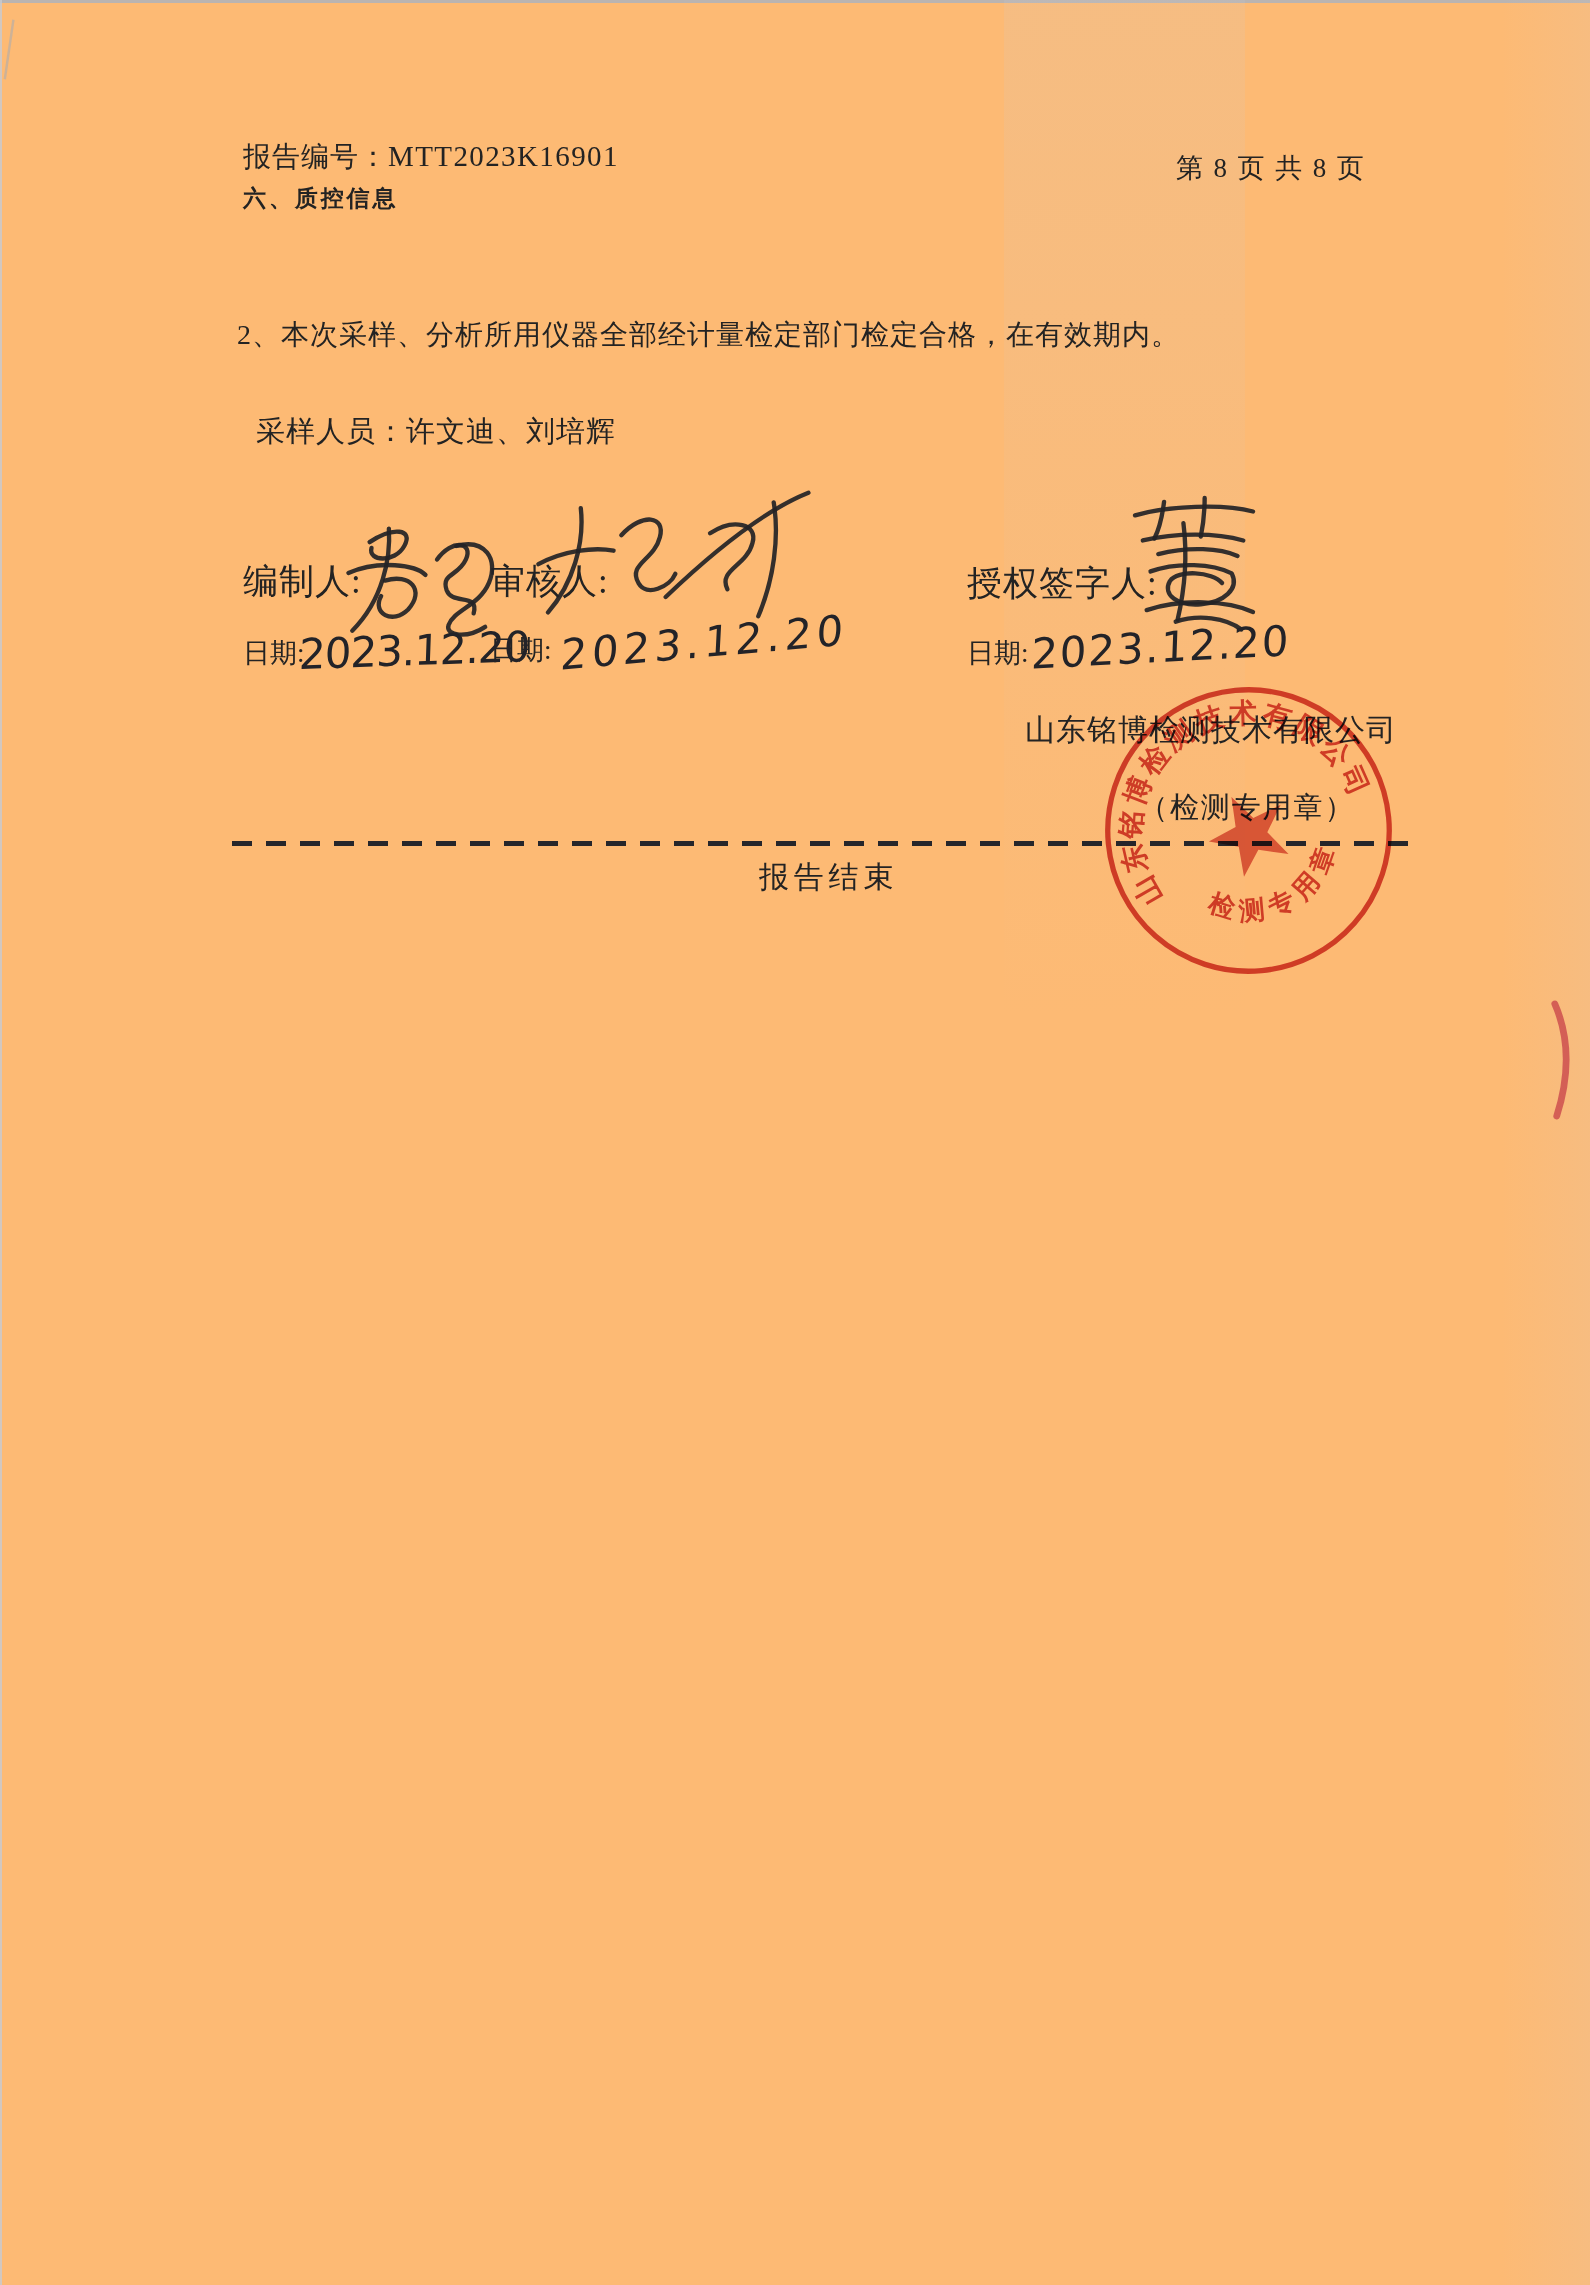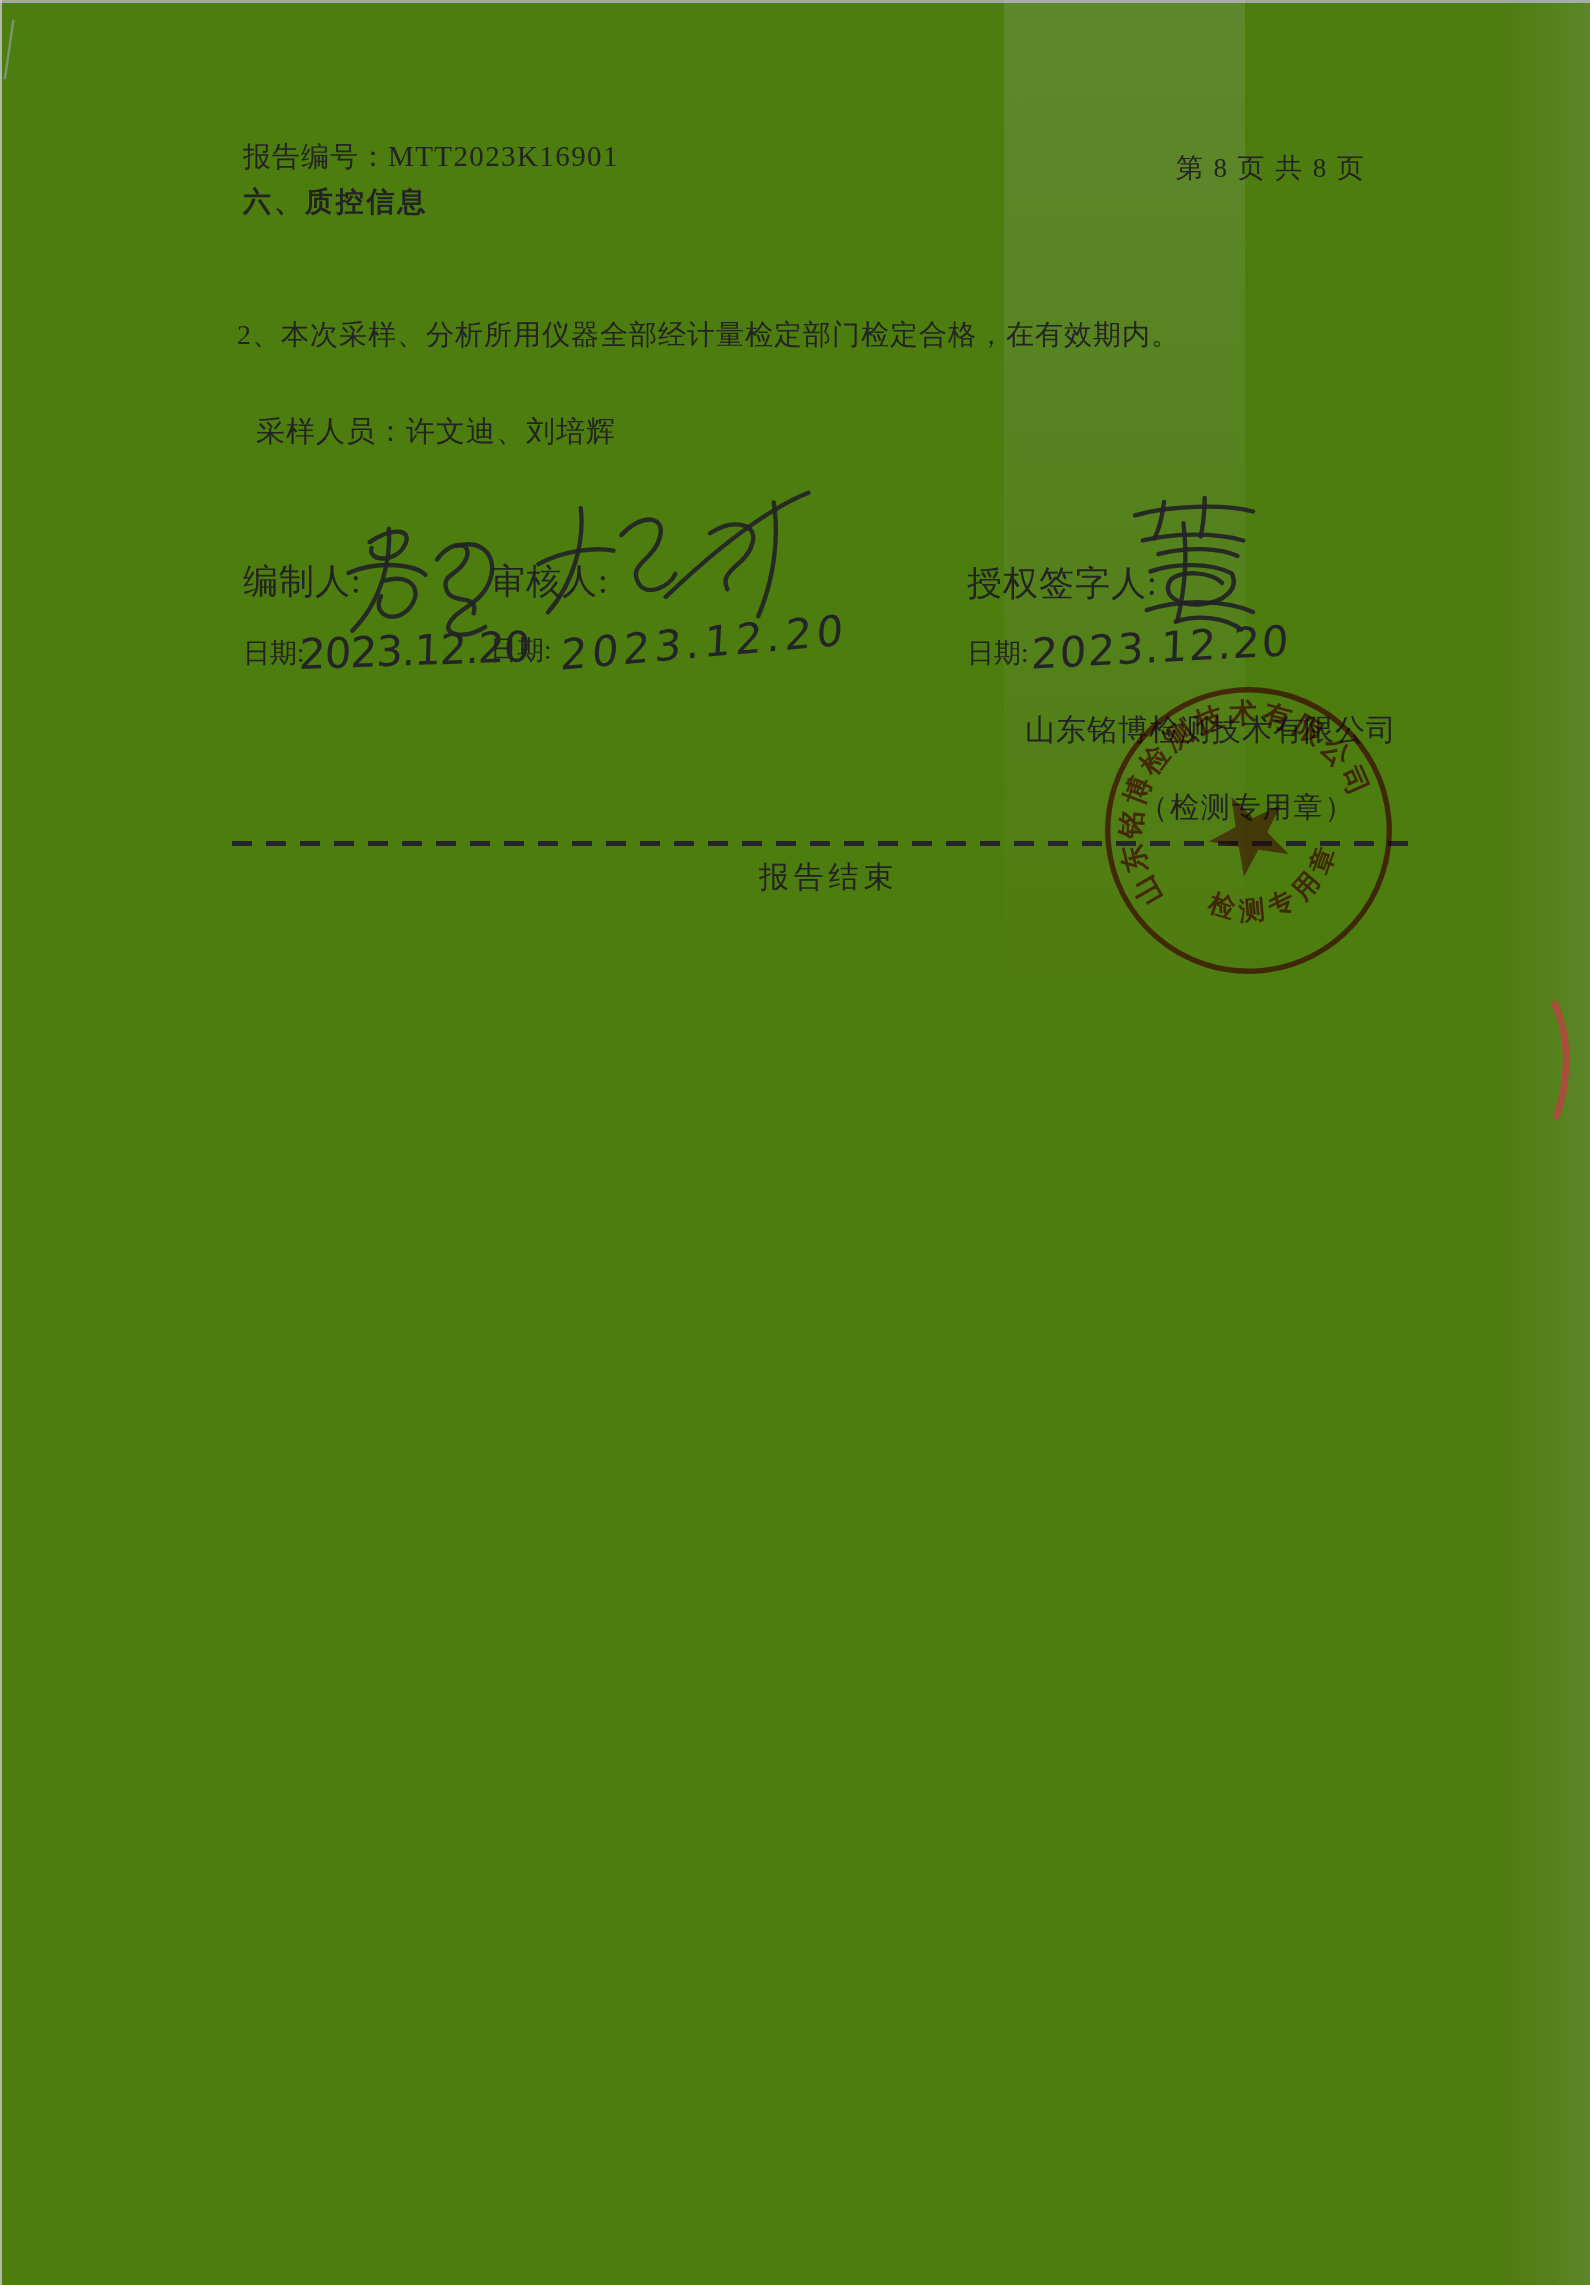--- a/index.html
+++ b/index.html
@@ -1,40 +1,40 @@
 <!DOCTYPE html>
 <html><head>
 <meta charset="utf-8">
 <style>
   html,body{margin:0;padding:0;background:#e9e9ec;}
   .page{
     position:relative;
     width:1590px;height:2285px;
-    background:#4d7c0f;
+    background:#fdba74;
     overflow:hidden;
     font-family:"Liberation Serif","DejaVu Serif",serif;
     color:#232323;
   }
   
   .edge-top{position:absolute;left:0;top:0;width:1590px;height:2.9px;background:#aeb3bc;opacity:.85;}
   .edge-left{position:absolute;left:0;top:0;width:1.9px;height:2285px;background:#c7cbd2;opacity:.8;}
   .scan-band{position:absolute;pointer-events:none;}
   .band-mid{left:1004px;top:0;width:241px;height:1207px;
     background:linear-gradient(180deg,rgba(201,206,217,.14),rgba(201,206,217,0) 85%);}
   .band-right{left:1501px;top:0;width:89px;height:2285px;
     background:linear-gradient(90deg,rgba(201,206,217,0),rgba(201,206,217,.12));}
   .corner-mark{position:absolute;left:0;top:5.8px;}
 
   .abs{position:absolute;white-space:nowrap;}
 
   .report-no{left:243px;top:138px;font-size:28px;letter-spacing:1px;}
   .report-no .num{font-size:29px;letter-spacing:1.4px;}
   .page-info{left:1176px;top:150px;font-size:27px;letter-spacing:1.9px;}
 
-  .section-title{left:243px;top:183px;margin:0;font-size:28px;font-weight:700;
+  .section-title{left:243px;top:183px;margin:0;font-size:23px;font-weight:700;
     font-family:"Liberation Sans","DejaVu Sans",sans-serif;letter-spacing:2.9px;}
 
   .item{margin:0;font-size:28px;letter-spacing:1px;}
   .item-1{left:241px;top:257px;}
   .item-2{left:237px;top:316px;}
 
   .personnel{margin:12px;font-size:29px;letter-spacing:1px;text-align:right;}
   .personnel-sampling{left:244px;top:400px;}
   .personnel-analysis{left:243px;top:470px;}
 

